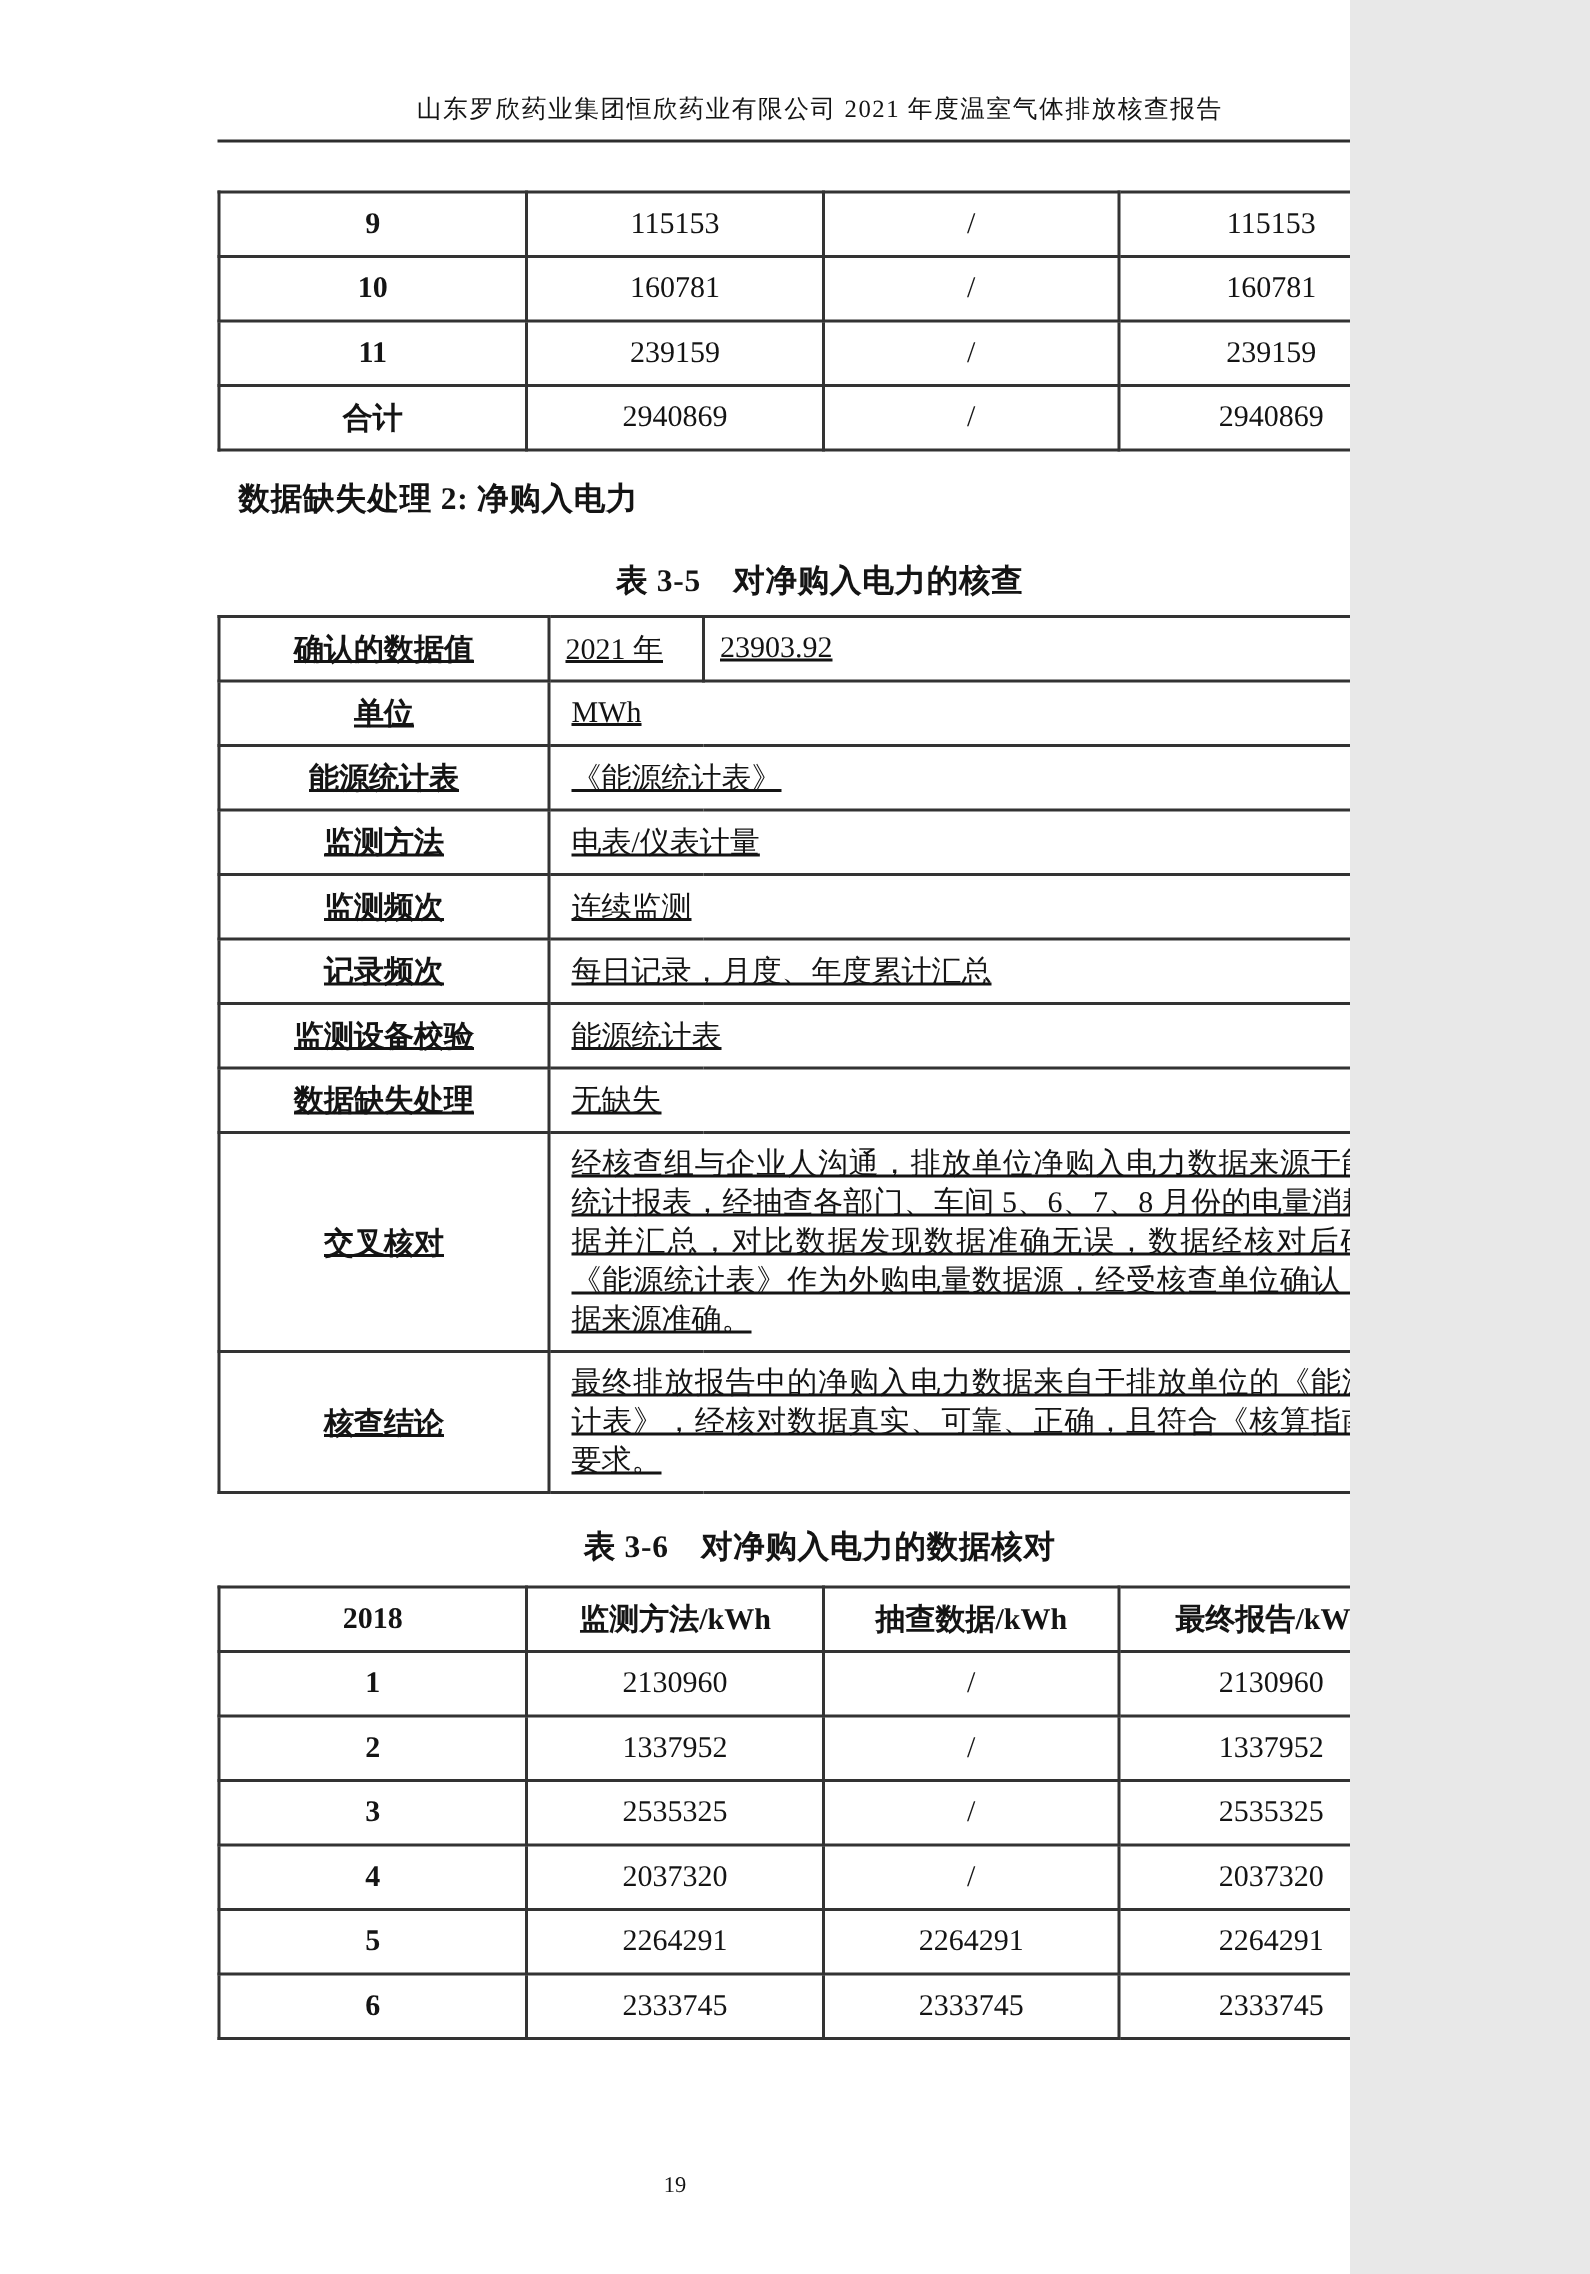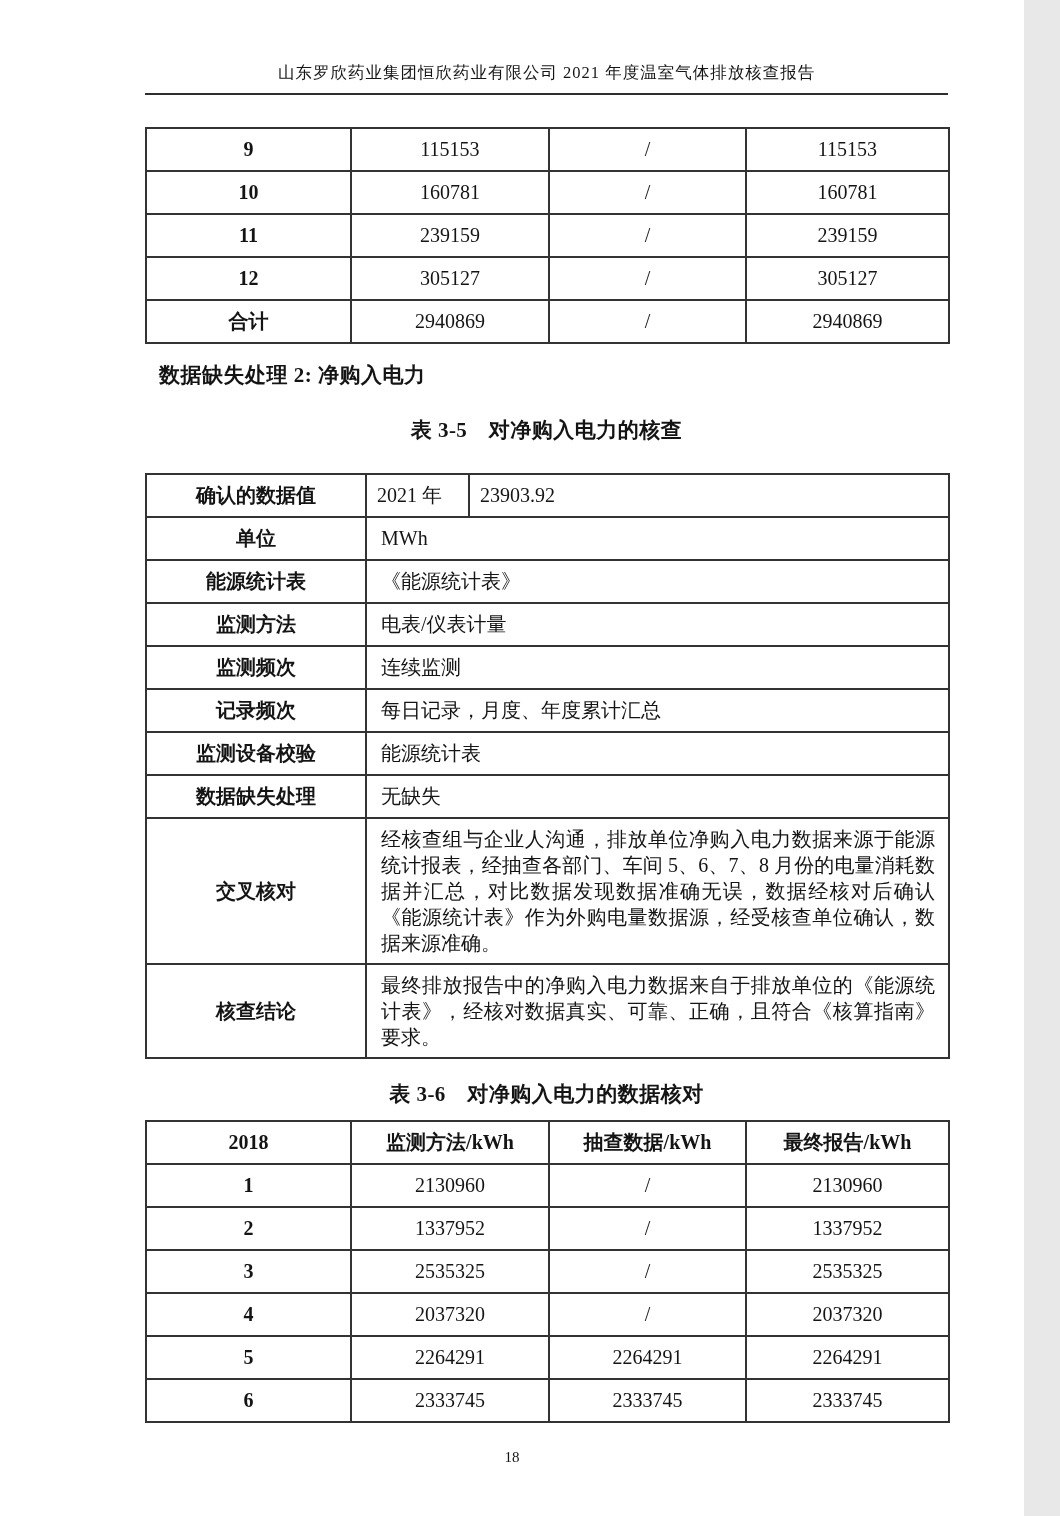--- a/index.html
+++ b/index.html
@@ -1,18 +1,18 @@
 <!DOCTYPE html>
 <html><head>
 <meta charset="utf-8">
 <style>
   html,body{margin:0;padding:0;background:#e8e8e8;}
   .page{
     position:relative;
-    width:1024px;height:1516px;
+    width:900px;height:1516px;
     background:#ffffff;
     font-family:"Liberation Serif","DejaVu Serif",serif;
     color:#141414;
     overflow:hidden;
   }
   .inner{margin-left:145px;width:803px;}
   
   .running-header{
     padding-top:62px;
     text-align:center;
@@ -50,21 +50,21 @@
     letter-spacing:0.5px;
   }
   .table-title{
     text-align:center;
     font-size:21px;
     font-weight:bold;
     letter-spacing:0.5px;
   }
   .title-35{margin-top:27px;}
   .title-36{margin-top:21px;}
-  .t35{margin-top:29px;}
+  .t35{margin-top:9px;text-decoration:underline;}
   .t36{margin-top:12px;padding-left:12px;}
   .t35 td.val{
     text-align:left;
     padding-left:14px;
     border-radius:20px;
   }
   .t35 td.year{
     text-align:left;
     padding-left:10px;
     padding-right:4px;
@@ -117,26 +117,20 @@
           <td>/</td>
           <td>160781</td>
         </tr>
         <tr>
           <td class="lbl">11</td>
           <td>239159</td>
           <td>/</td>
           <td>239159</td>
         </tr>
         <tr>
-          <td class="lbl">12</td>
-          <td>305127</td>
-          <td>/</td>
-          <td>305127</td>
-        </tr>
-        <tr>
           <td class="lbl">合计</td>
           <td>2940869</td>
           <td>/</td>
           <td>2940869</td>
         </tr>
       </tbody>
     </table>
 
     <div class="section-heading">数据缺失处理 2: 净购入电力</div>
 
@@ -243,14 +237,14 @@
           <td class="lbl">6</td>
           <td>2333745</td>
           <td>2333745</td>
           <td>2333745</td>
         </tr>
       </tbody>
     </table>
 
   </div>
 
-  <div class="page-number">18</div>
+  <div class="page-number">19</div>
 </div>
 
 </body></html>

